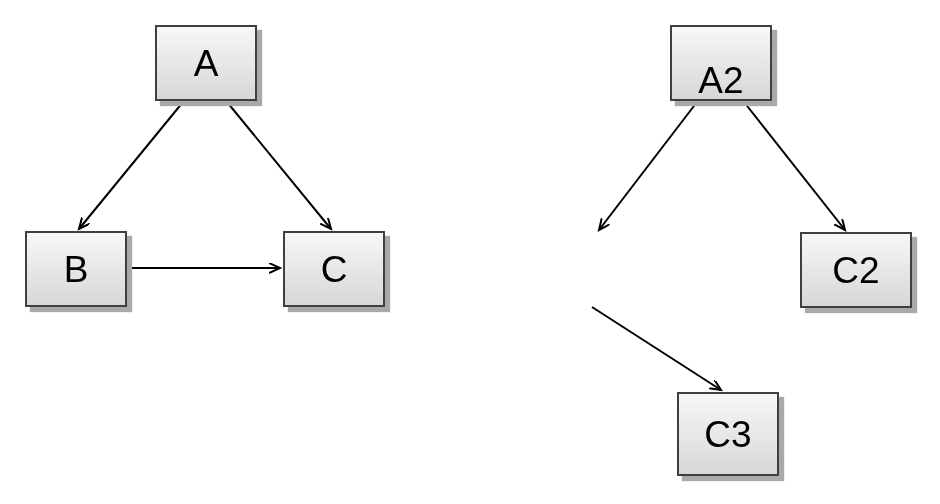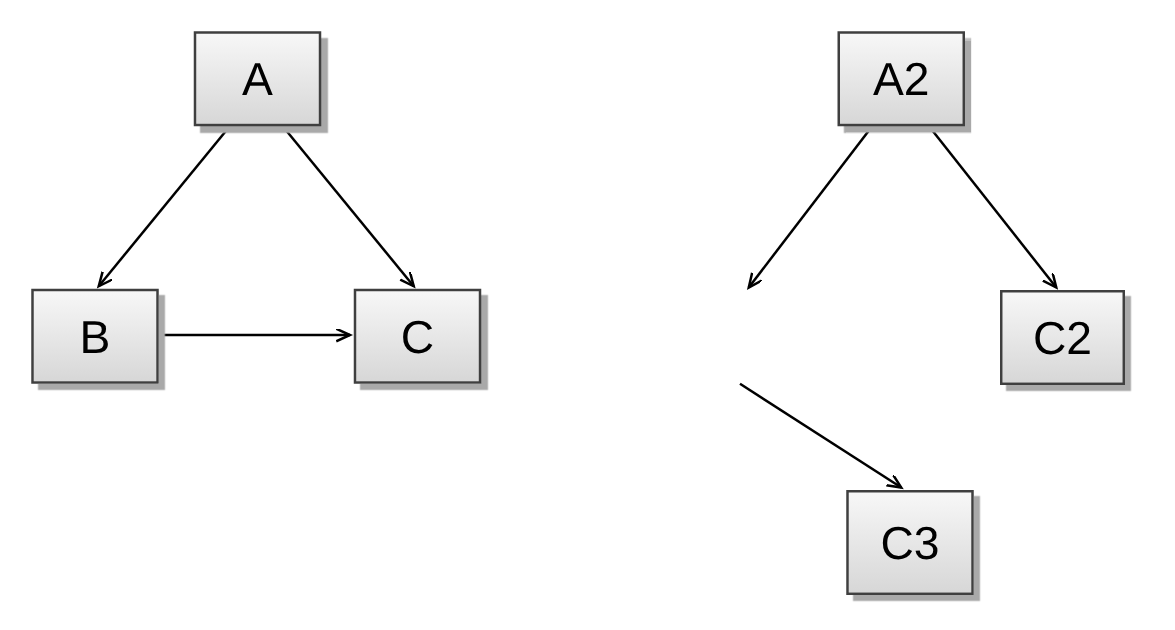--- a/index.html
+++ b/index.html
@@ -64,23 +64,23 @@
 
   <div class="node" style="left: 155px; top: 25px; width: 102px; height: 76px;">
     <span class="label">A</span>
   </div>
   <div class="node" style="left: 25px; top: 231px; width: 102px; height: 76px;">
     <span class="label">B</span>
   </div>
   <div class="node" style="left: 283px; top: 231px; width: 102px; height: 76px;">
     <span class="label">C</span>
   </div>
-  <div class="node" style="left: 670px; top: 25px; width: 102px; height: 76px;">
+  <div class="node" style="left: 670px; top: 25px; width: 102px; height: 76px; align-items: flex-end;">
     <span class="label">A2</span>
   </div>
-  <div class="node" style="left: 800px; top: 232px; width: 100px; height: 76px;">
+  <div class="node" style="left: 800px; top: 232px; width: 112px; height: 76px;">
     <span class="label">C2</span>
   </div>
   <div class="node" style="left: 677px; top: 392px; width: 102px; height: 84px;">
     <span class="label">C3</span>
   </div>
 
 </div>
 
 </body></html>

